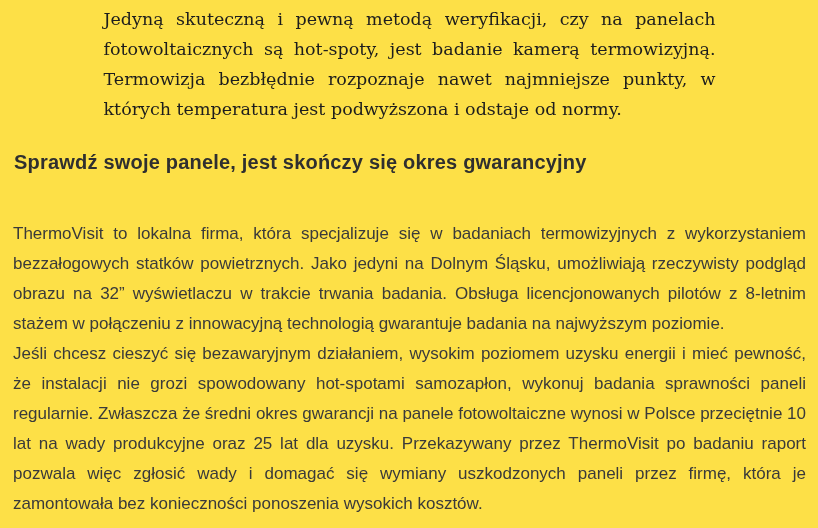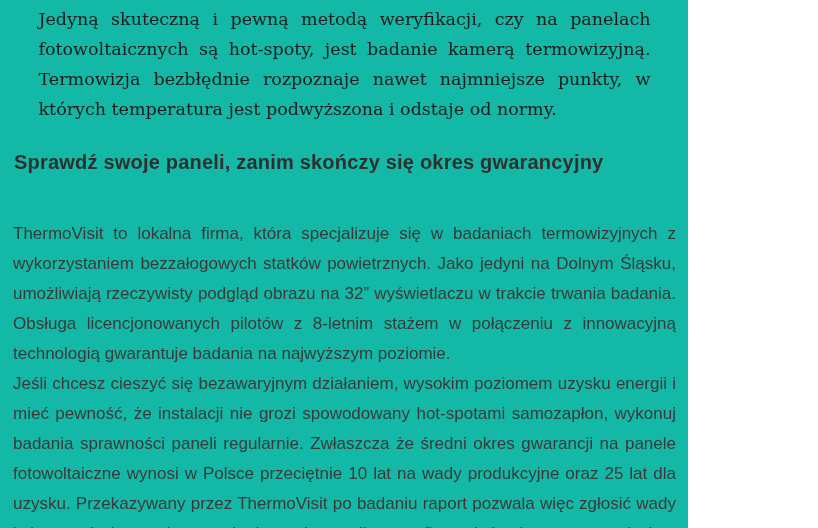--- a/index.html
+++ b/index.html
@@ -7,24 +7,24 @@
     padding: 0;
   }
   body {
     width: 818px;
     height: 528px;
     background: #ffffff;
     overflow: hidden;
   }
   .page {
     box-sizing: border-box;
-    width: 688px;
+    width: 818px;
     height: 528px;
     padding: 4px 12px 16px 13px;
-    background: #14b8a6;
+    background: #fde047;
   }
   
   .quote {
     box-sizing: border-box;
     width: 612px;
     margin: 0 auto;
     font-family: "DejaVu Serif", "Liberation Serif", serif;
     font-size: 17.5px;
     line-height: 30px;
     text-align: justify;
@@ -53,20 +53,20 @@
     color: #3a3a3a;
   }
 </style>
 </head>
 <body>
 
 <div class="page">
 
   <blockquote class="quote">Jedyną skuteczną i pewną metodą weryfikacji, czy na panelach fotowoltaicznych są hot-spoty, jest badanie kamerą termowizyjną. Termowizja bezbłędnie rozpoznaje nawet najmniejsze punkty, w których temperatura jest podwyższona i odstaje od normy.</blockquote>
 
-  <h2 class="heading">Sprawdź swoje paneli, zanim skończy się okres gwarancyjny</h2>
+  <h2 class="heading">Sprawdź swoje panele, jest skończy się okres gwarancyjny</h2>
 
   <div class="body-text">
     <p>ThermoVisit to lokalna firma, która specjalizuje się w badaniach termowizyjnych z wykorzystaniem bezzałogowych statków powietrznych. Jako jedyni na Dolnym Śląsku, umożliwiają rzeczywisty podgląd obrazu na 32” wyświetlaczu w trakcie trwania badania. Obsługa licencjonowanych pilotów z 8-letnim stażem w połączeniu z innowacyjną technologią gwarantuje badania na najwyższym poziomie.</p>
     <p>Jeśli chcesz cieszyć się bezawaryjnym działaniem, wysokim poziomem uzysku energii i mieć pewność, że instalacji nie grozi spowodowany hot-spotami samozapłon, wykonuj badania sprawności paneli regularnie. Zwłaszcza że średni okres gwarancji na panele fotowoltaiczne wynosi w Polsce przeciętnie 10 lat na wady produkcyjne oraz 25 lat dla uzysku. Przekazywany przez ThermoVisit po badaniu raport pozwala więc zgłosić wady i domagać się wymiany uszkodzonych paneli przez firmę, która je zamontowała bez konieczności ponoszenia wysokich kosztów.</p>
   </div>
 
 </div>
 
 </body></html>

